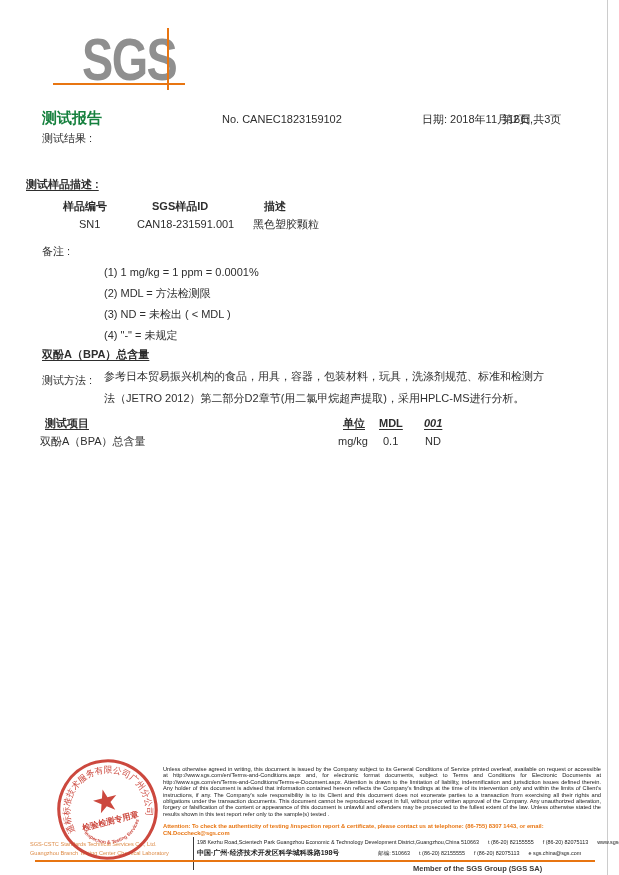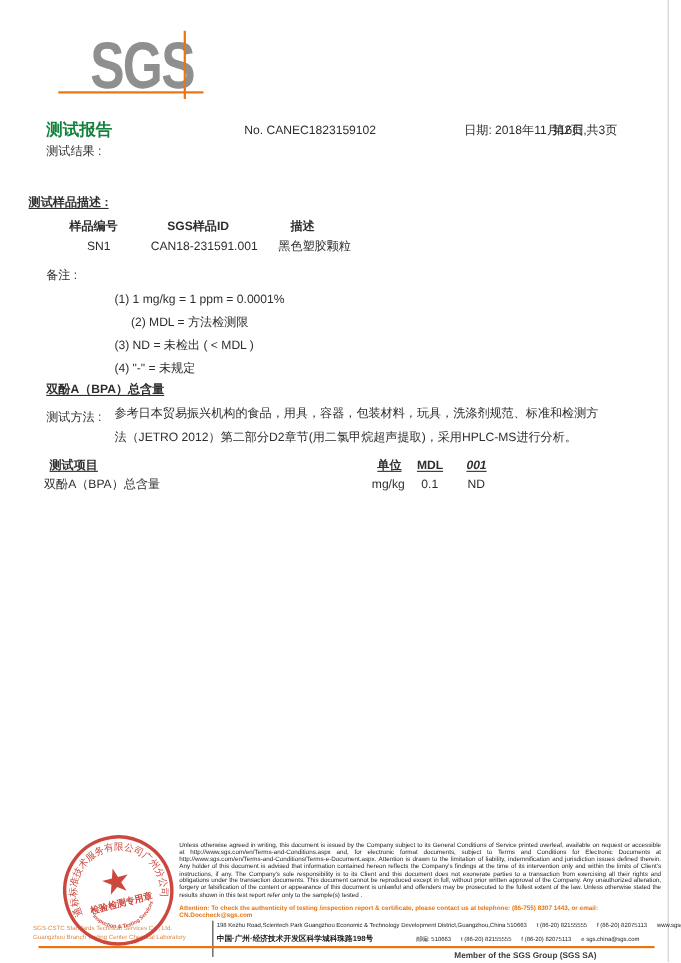--- a/index.html
+++ b/index.html
@@ -50,21 +50,21 @@
 <div class="abs t11 bold" style="left:63px; top:200px;">样品编号</div>
 <div class="abs t11 bold" style="left:152px; top:200px;">SGS样品ID</div>
 <div class="abs t11 bold" style="left:253px; top:200px;margin-left:11px;">描述</div>
 
 <div class="abs t11" style="left:79px; top:218px;">SN1</div>
 <div class="abs t11" style="left:137px; top:218px;">CAN18-231591.001</div>
 <div class="abs t11" style="left:253px; top:218px;">黑色塑胶颗粒</div>
 
 <div class="abs t11" style="left:42px; top:245px;">备注 :</div>
 <div class="abs t11" style="left:104px; top:266px;">(1) 1 mg/kg = 1 ppm = 0.0001%</div>
-<div class="abs t11" style="left:119px; top:287px;text-align:center;">(2) MDL = 方法检测限</div>
+<div class="abs t11" style="left:104px; top:287px;text-align:center;">(2) MDL = 方法检测限</div>
 <div class="abs t11" style="left:104px; top:308px;">(3) ND = 未检出 ( &lt; MDL )</div>
 <div class="abs t11" style="left:104px; top:329px;">(4) "-" = 未规定</div>
 
 <div class="abs t11 bold ul" style="left:42px; top:348px;">双酚A（BPA）总含量</div>
 
 <div class="abs t11" style="left:42px; top:374px;">测试方法 :</div>
 <div class="abs t11" style="left:104px; top:370px; width:492px;">参考日本贸易振兴机构的食品，用具，容器，包装材料，玩具，洗涤剂规范、标准和检测方</div>
 <div class="abs t11" style="left:104px; top:392px; width:492px;">法（JETRO 2012）第二部分D2章节(用二氯甲烷超声提取)，采用HPLC-MS进行分析。</div>
 
 <div class="abs t11 bold ul" style="left:45px; top:417px;">测试项目</div>

